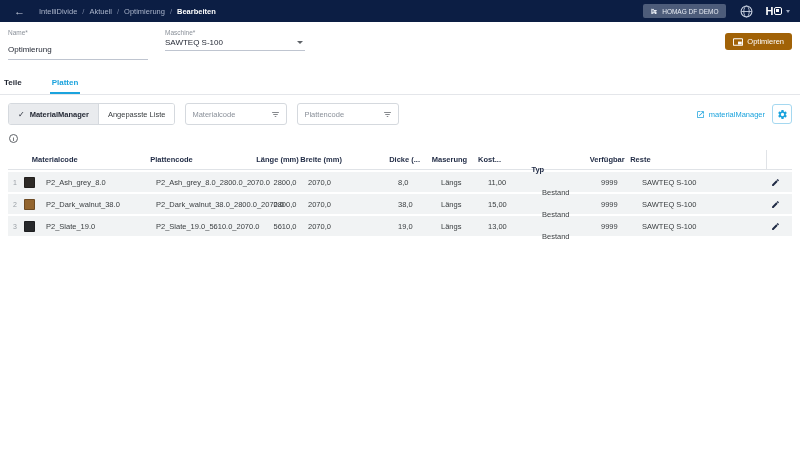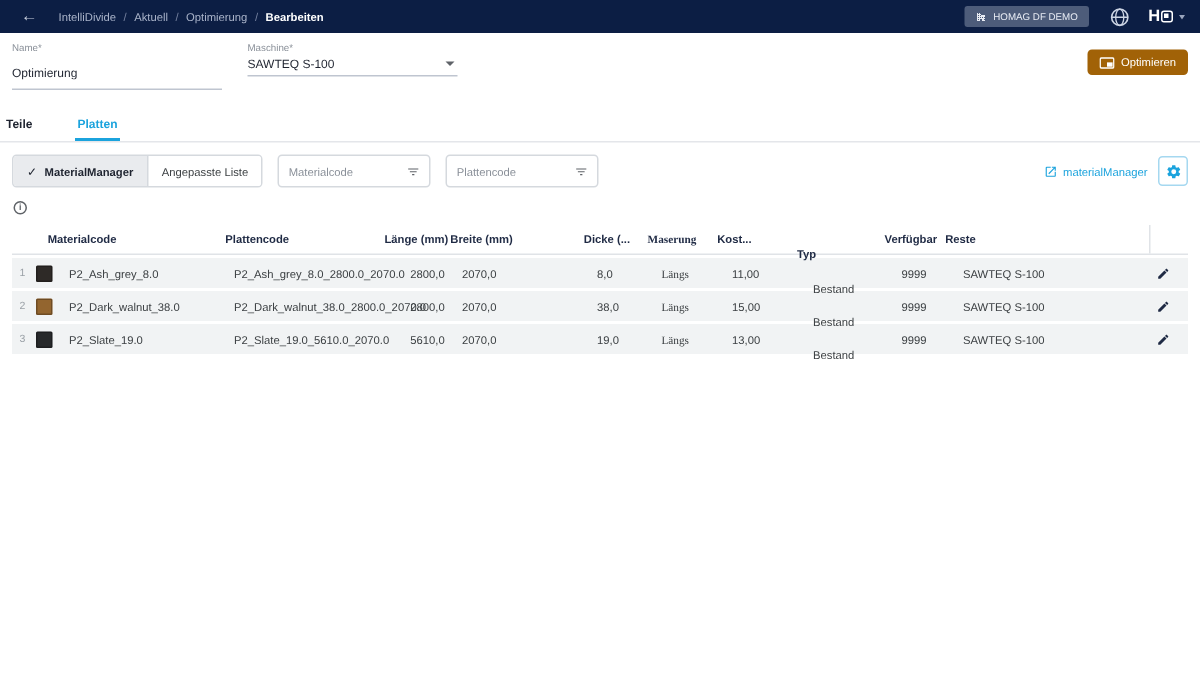--- a/index.html
+++ b/index.html
@@ -64,21 +64,21 @@
   .c-idx { width:16px; padding-left:5px; color:#9aa0a6; font-size:7px; }
   .c-swatch { width:22px; display:flex; align-items:center; }
   .swatch { width:11px; height:11px; border-radius:1px; box-shadow:inset 0 0 0 1px rgba(0,0,0,.25); }
   .c-mat { width:110px; overflow:visible; }
   .h-matspacer { width:16px; }
   .h-mat { width:128px; padding-left:8px; }
   .c-plat { width:106px; overflow:visible; }
   .c-len { width:46px; text-align:center; }
   .c-bre { width:80px; text-align:left; }
   .c-dic { width:44px; padding-left:10px; overflow:hidden; }
-  .c-mas { width:56px; padding-left:9px;font-family:Liberation Serif, serif; }
+  .c-mas { width:56px; padding-left:9px; }
   .c-kos { width:54px; }
   .c-typ { width:52px;margin-top:20px; }
   .c-ver { width:48px; padding-left:7px; }
   .c-res { width:120px; }
   .c-edit { width:18px; display:flex; justify-content:flex-end; align-items:center; }
   .h-enddiv { width:26px; align-self:stretch; border-left:1px solid #e0e3e7; }
   .edit-icon { cursor:pointer; display:flex; }
 </style>
 </head>
 <body>

